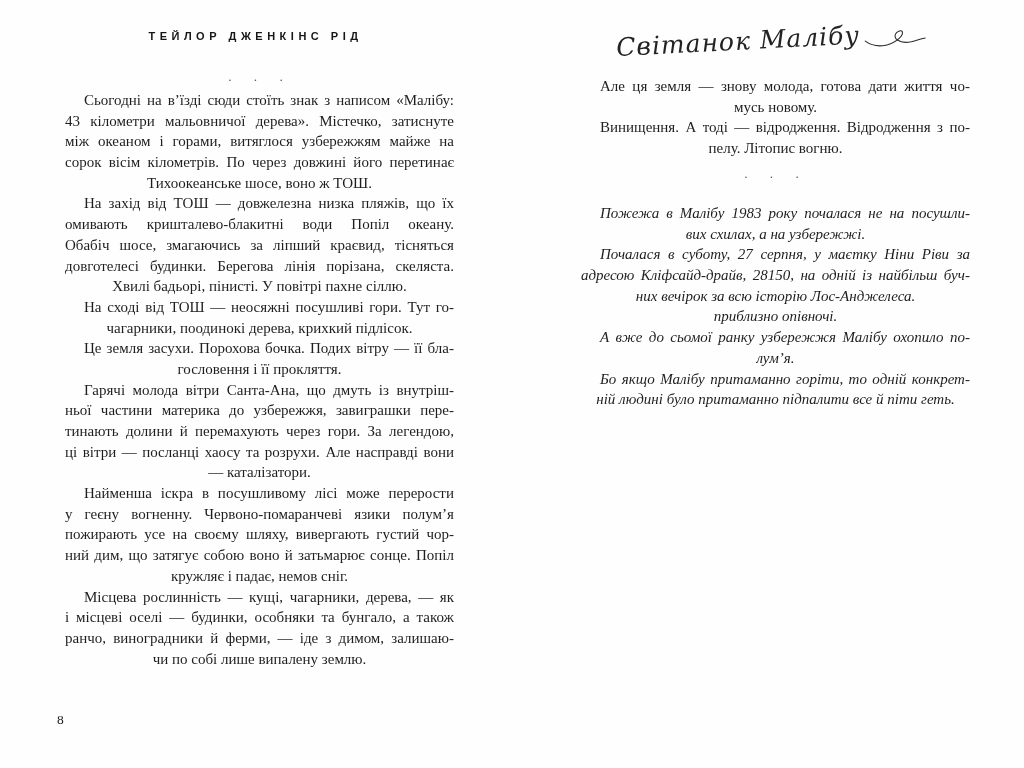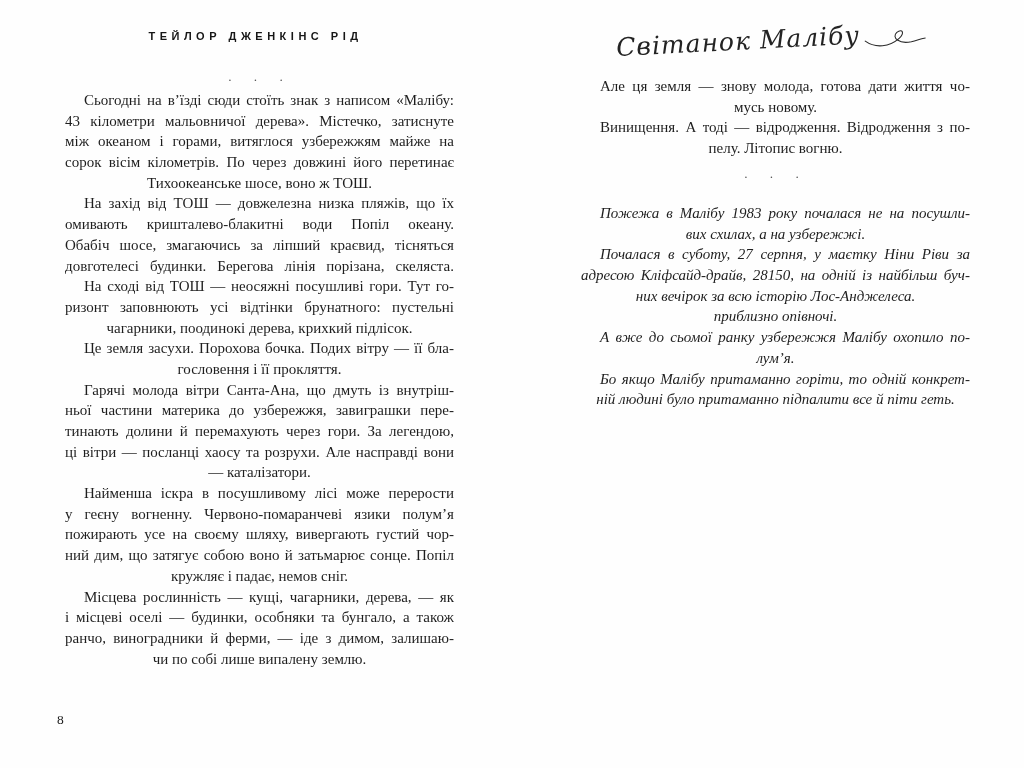--- a/index.html
+++ b/index.html
@@ -148,39 +148,32 @@
           <span>тісняться</span>
         </div>
         <div class="line just">
           <span>довготелесі</span>
           <span>будинки.</span>
           <span>Берегова</span>
           <span>лінія</span>
           <span>порізана,</span>
           <span>скеляста.</span>
         </div>
+        <div class="line end">Хвилі бадьорі, пінисті. У повітрі пахне сіллю.</div>
         <div class="line ind just">
           <span>На</span>
           <span>сході</span>
           <span>від</span>
           <span>ТОШ</span>
           <span>—</span>
           <span>неосяжні</span>
           <span>посушливі</span>
           <span>гори.</span>
           <span>Тут</span>
           <span>го-</span>
-        </div>
-        <div class="line just">
-          <span>ризонт</span>
-          <span>заповнюють</span>
-          <span>усі</span>
-          <span>відтінки</span>
-          <span>брунатного:</span>
-          <span>пустельні</span>
         </div>
         <div class="line end">чагарники, поодинокі дерева, крихкий підлісок.</div>
         <div class="line ind just">
           <span>Це</span>
           <span>земля</span>
           <span>засухи.</span>
           <span>Порохова</span>
           <span>бочка.</span>
           <span>Подих</span>
           <span>вітру</span>

